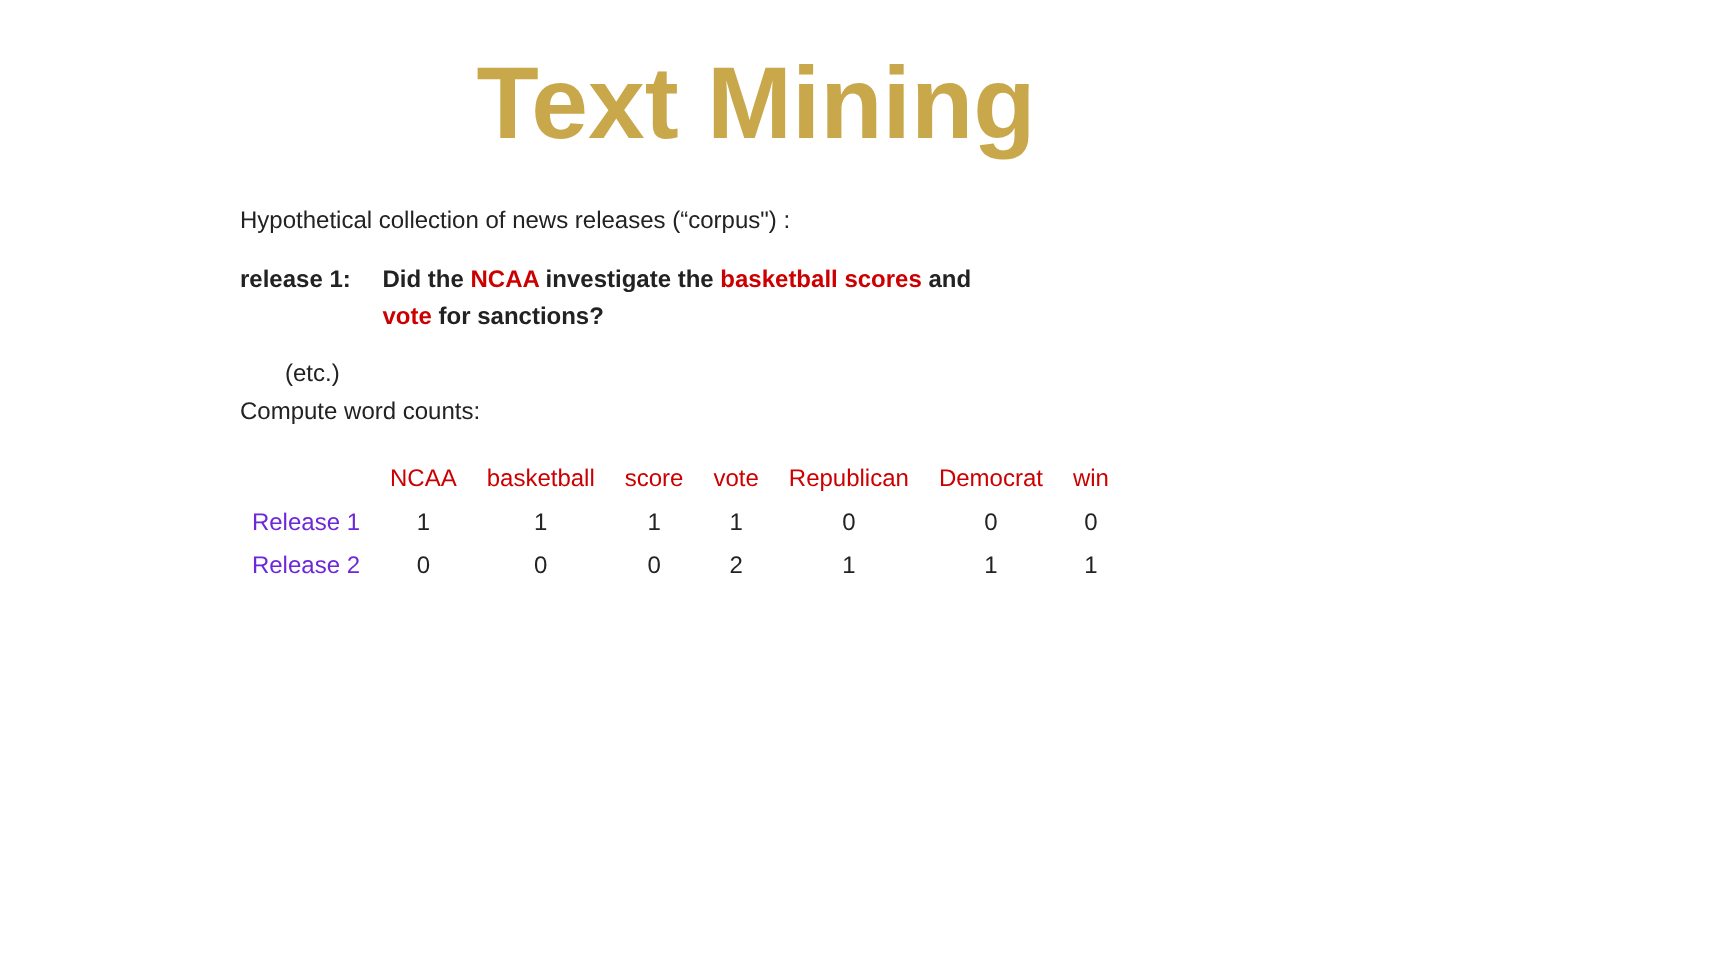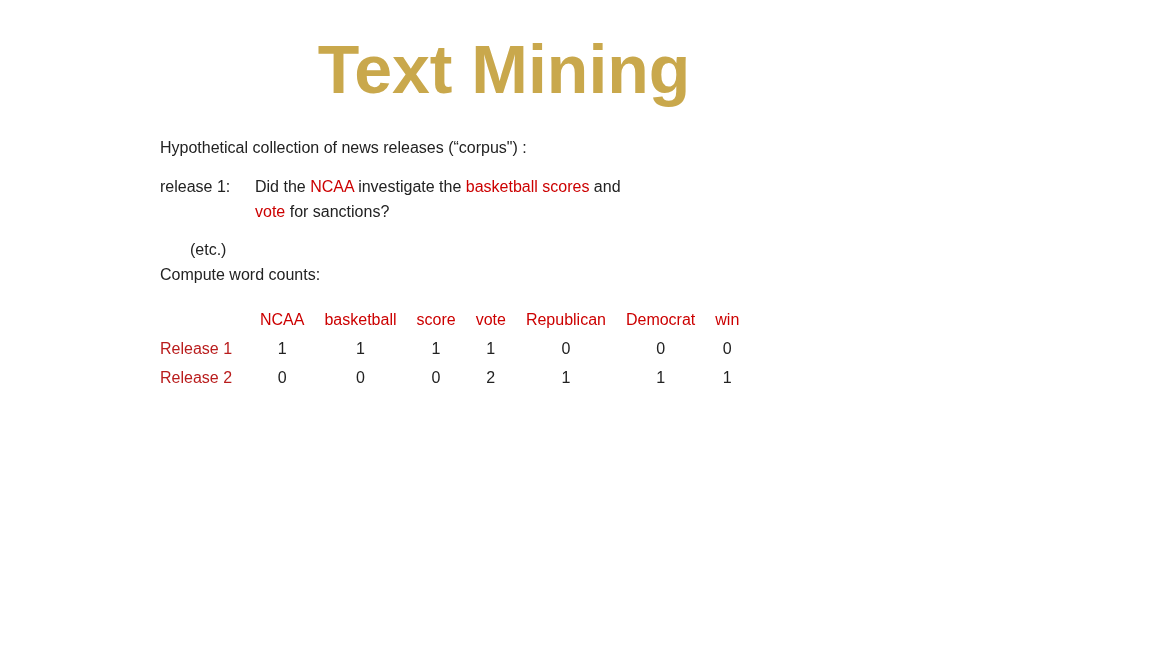--- a/index.html
+++ b/index.html
@@ -47,20 +47,21 @@
       font-size: 16px;
     }
 
     .release-block {
       margin-bottom: 14px;
       font-size: 16px;
     }
 
     .release-block .line {
       display: flex;
+      font-weight: bold;
     }
 
     .release-block .label-col {
       min-width: 95px;
       white-space: nowrap;
     }
 
     .release-block .content-col {
       flex: 1;
     }
@@ -91,22 +92,22 @@
       text-align: center;
       font-weight: normal;
     }
 
     .word-table th {
       color: #cc0000;
       font-weight: normal;
     }
 
     .word-table .row-label {
-      text-align: left;
-      color: #b91c1c;
+      text-align: right;
+      color: #6d28d9;
     }
 
     .word-table .row-label-col {
       padding-left: 0;
       min-width: 90px;
     }
   </style>
 </head>
 <body>
 

